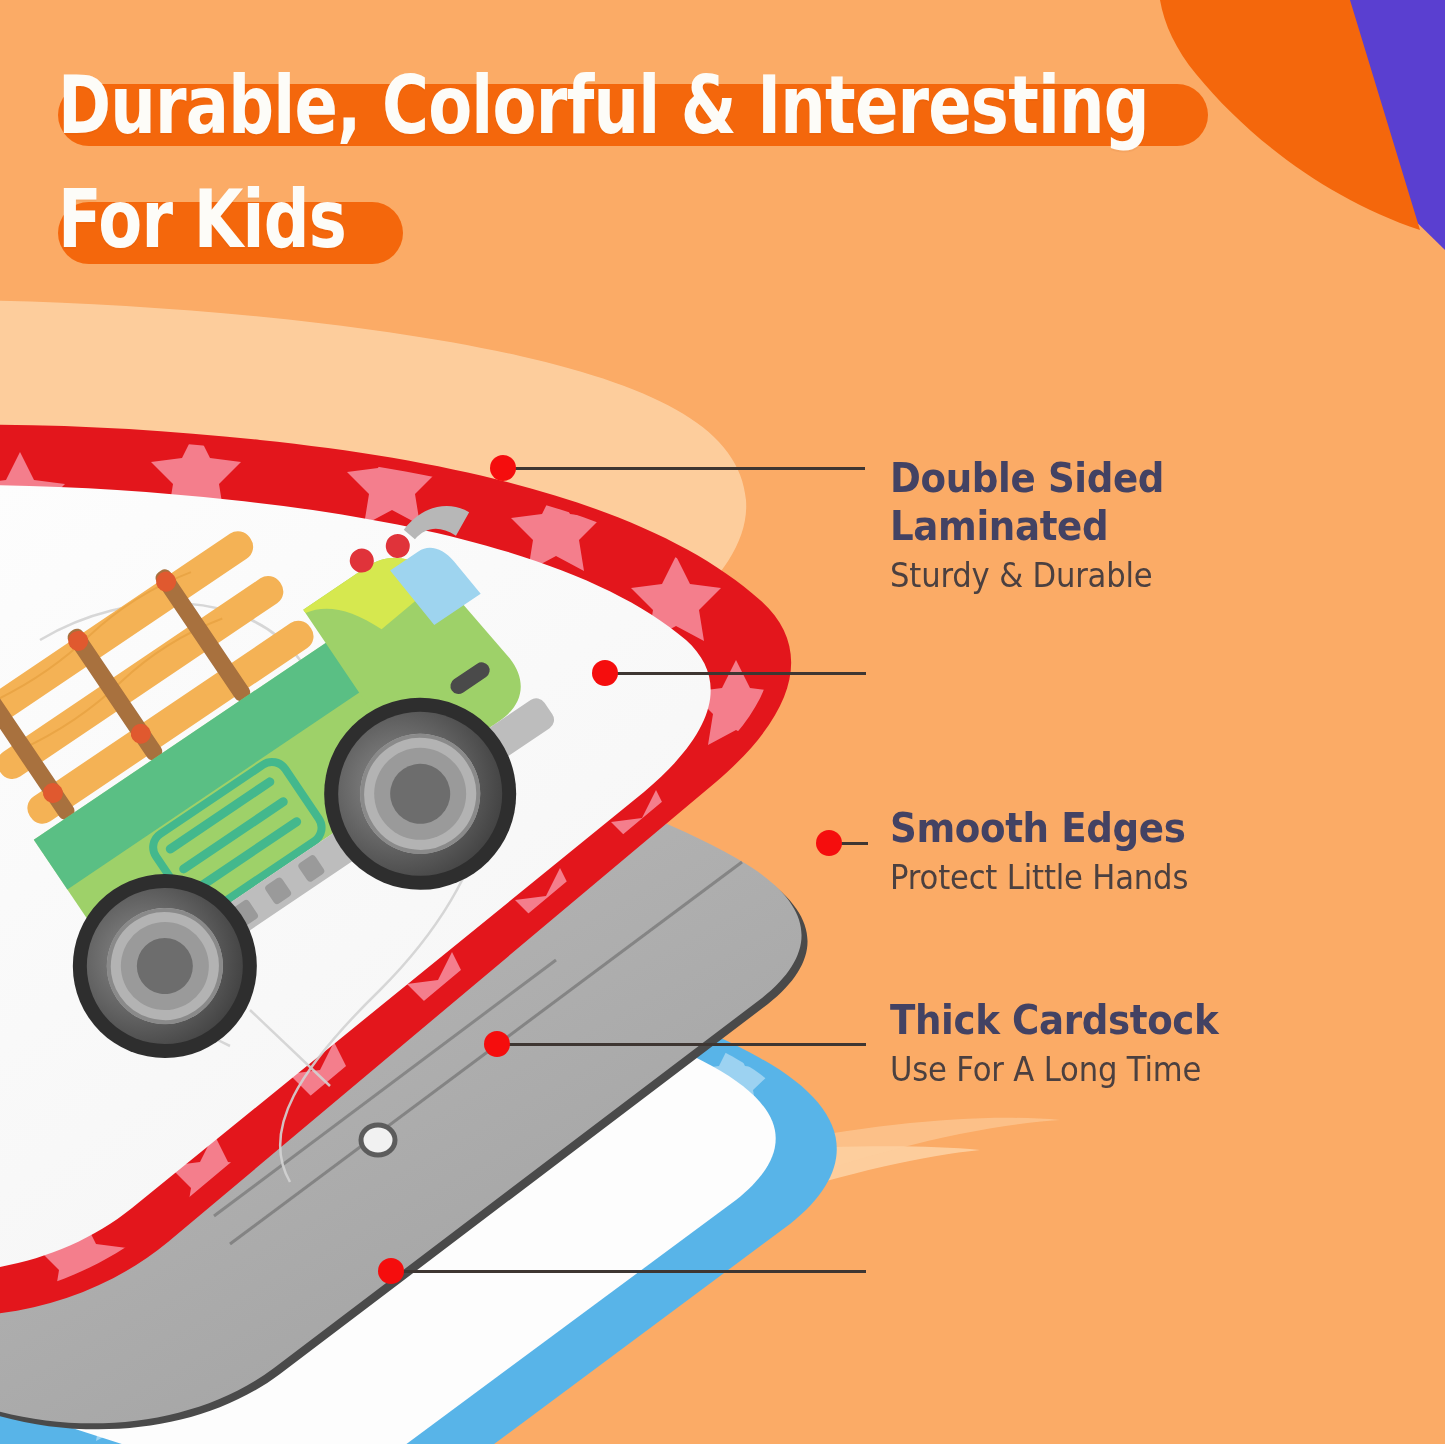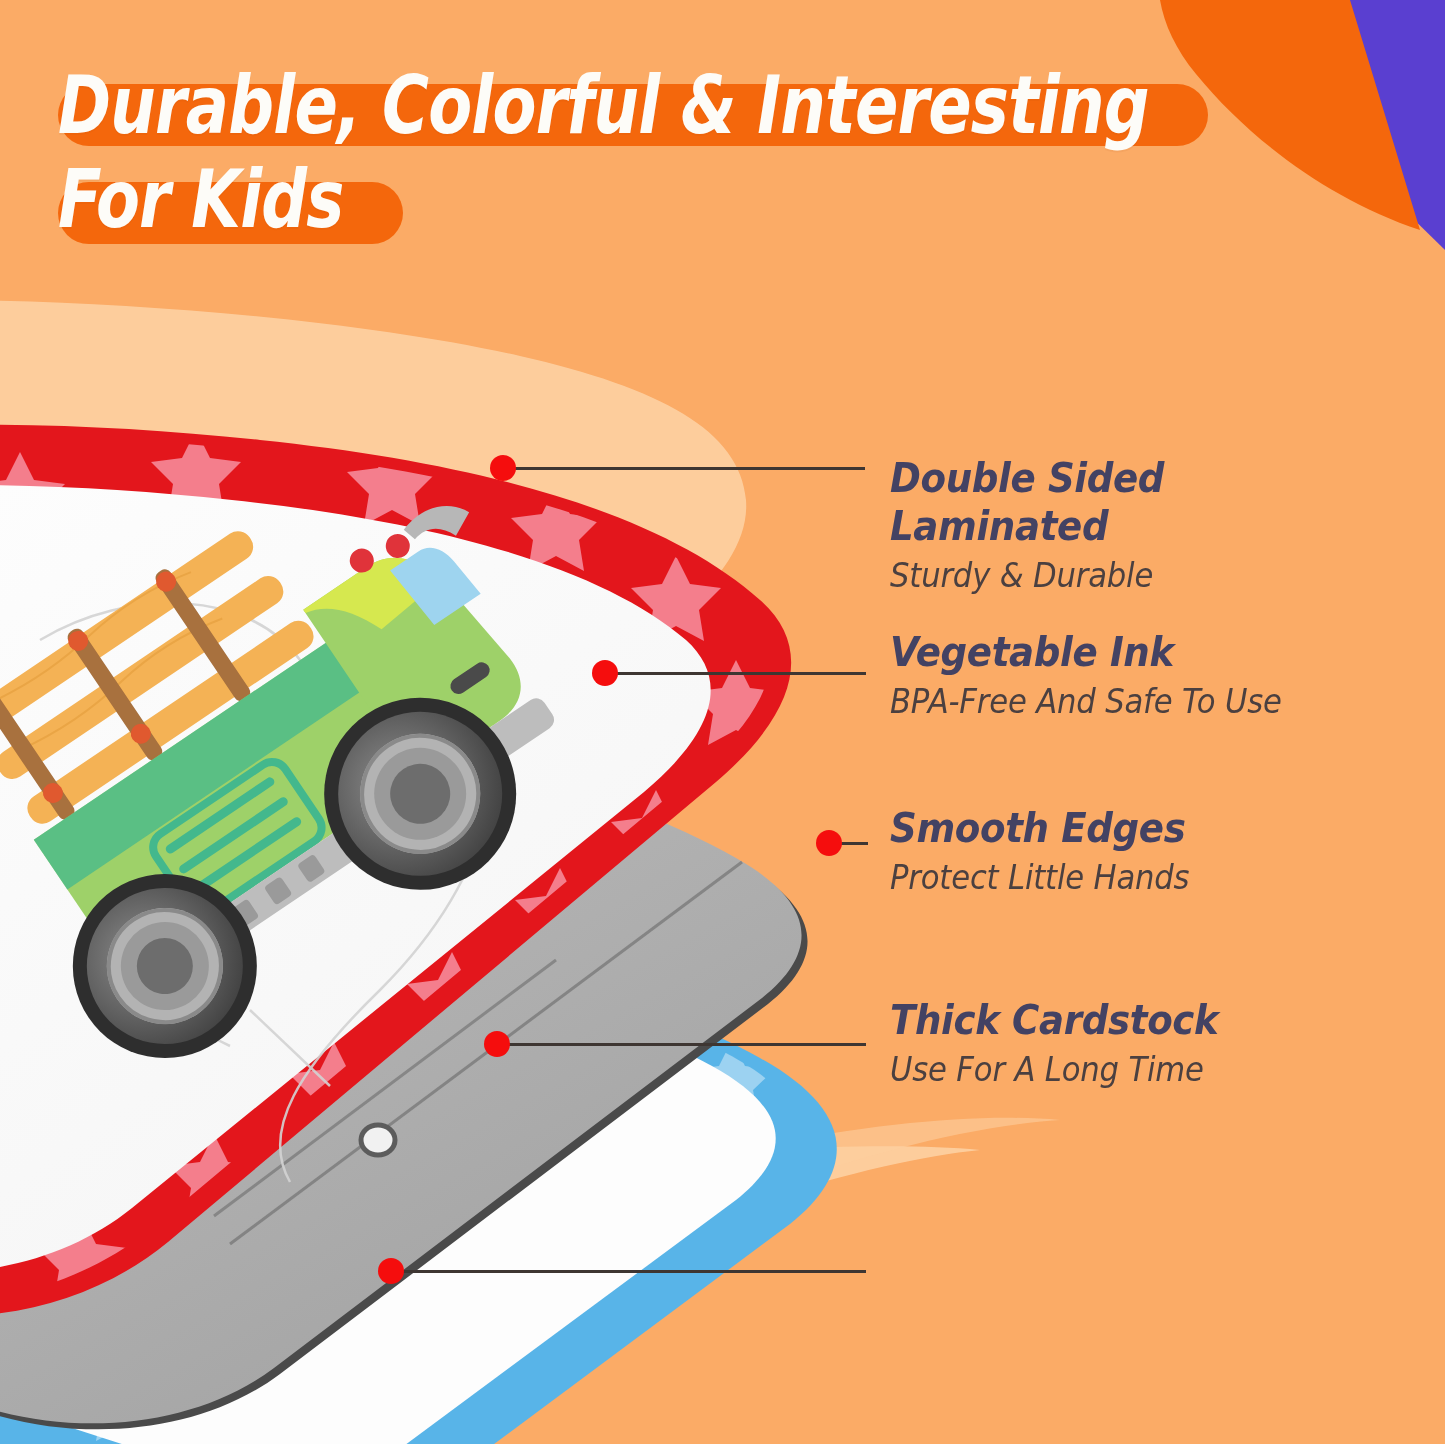--- a/index.html
+++ b/index.html
@@ -3,29 +3,29 @@
 <meta charset="utf-8">
 <style>
   html,body{margin:0;padding:0;}
   body{
     width:1445px;height:1444px;
     background:#fbab66;
     font-family:"Liberation Sans", sans-serif;
     overflow:hidden;
     position:relative;
   }
-  #stage{position:absolute;inset:0;width:1445px;height:1444px;overflow:hidden;background:#fbab66;font-style:italic;}
+  #stage{position:absolute;inset:0;width:1445px;height:1444px;overflow:hidden;background:#fbab66;}
 
   
   .bg-svg{position:absolute;left:0;top:0;width:1445px;height:1444px;}
 
   
   .title-wrap{position:absolute;left:58px;top:62px;z-index:30;}
   .title-line{position:relative;display:block;margin:0;padding:0;height:94px;}
-  .title-line:nth-child(2){margin-top:0;}
+  .title-line:nth-child(2){margin-top:20px;}
   .title-bar{
     position:absolute;left:0;border-radius:48px;background:#f4670c;z-index:1;
   }
   .title-text{
     position:relative;z-index:2;display:inline-block;
     color:#fdfcf8;
     font-family:"DejaVu Sans", sans-serif;
     font-weight:bold;
     font-size:80px;
     line-height:88px;
@@ -284,24 +284,20 @@
     <div class="dot" style="left:378px;top:1258px;"></div>
   </div>
 
   <div class="features">
 
     <div class="feature" style="top:414px;margin-top:40px;">
       <p class="feat-title two-line">Double Sided Laminated</p>
       <p class="feat-sub">Sturdy &amp; Durable</p>
     </div>
 
-    <div class="feature" style="top:628px;">
-      <p class="feat-title">Vegetable Ink</p>
-      <p class="feat-sub">BPA-Free And Safe To Use</p>
-    </div>
 
     <div class="feature" style="top:804px;">
       <p class="feat-title">Smooth Edges</p>
       <p class="feat-sub">Protect Little Hands</p>
     </div>
 
     <div class="feature" style="top:996px;">
       <p class="feat-title">Thick Cardstock</p>
       <p class="feat-sub">Use For A Long Time</p>
     </div>

